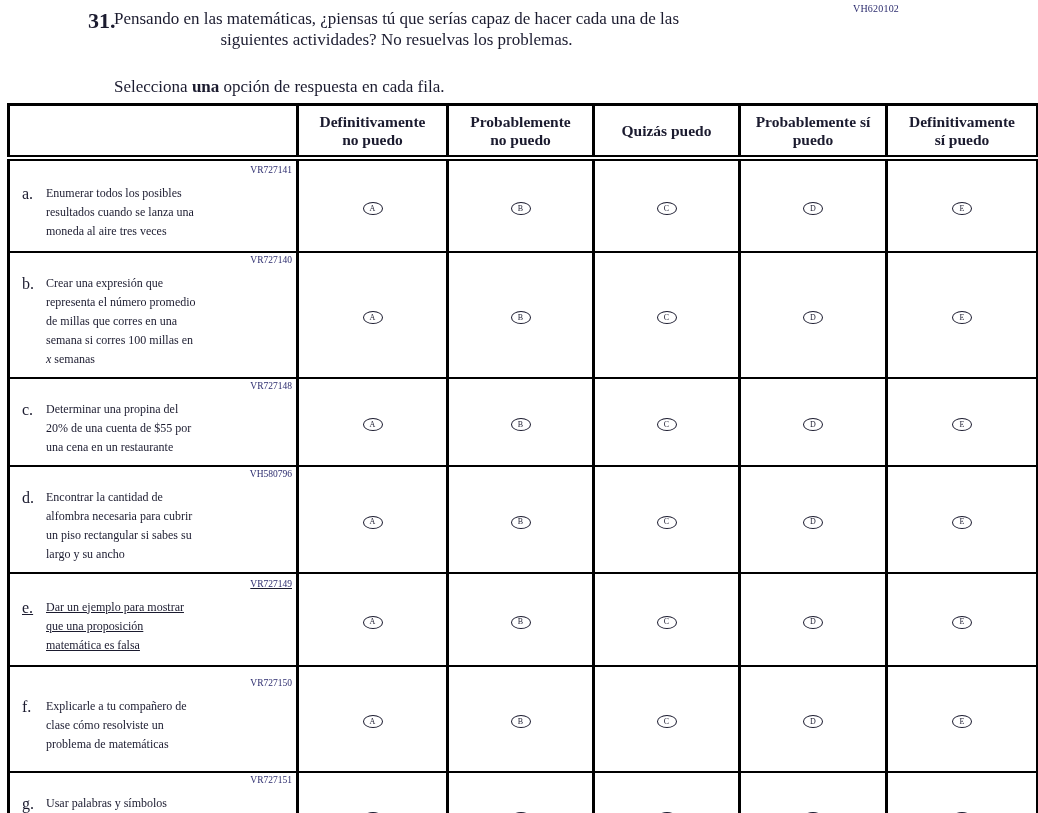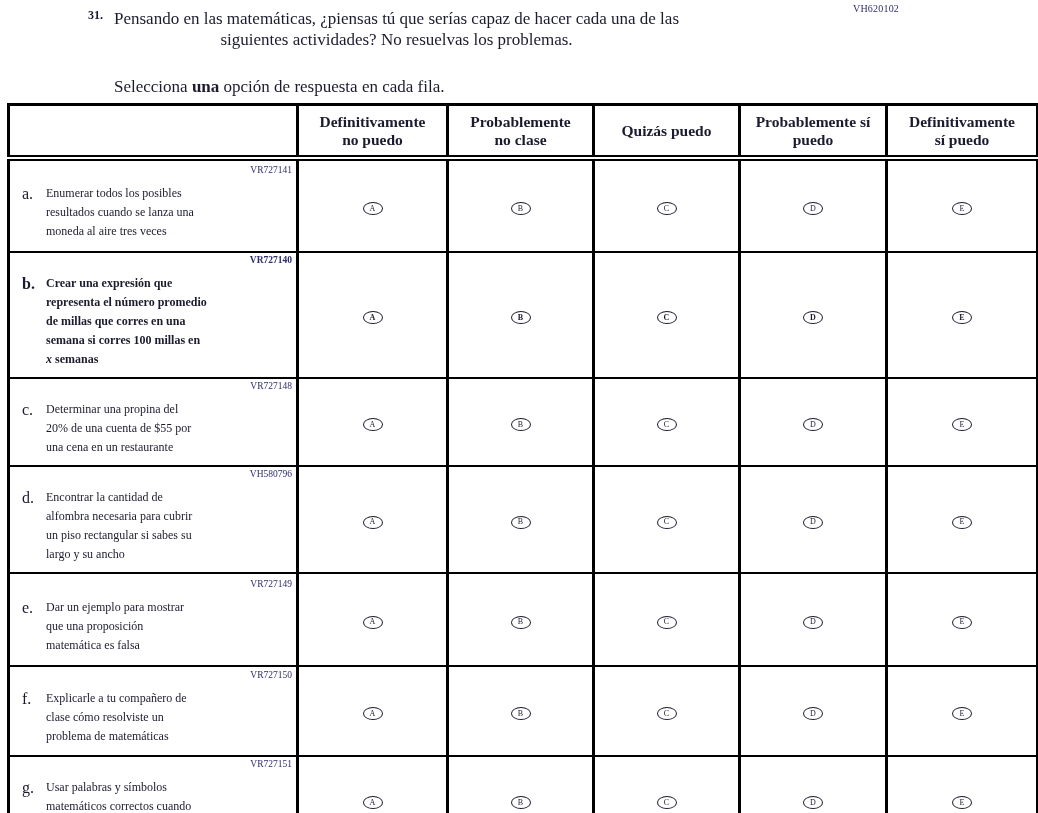--- a/index.html
+++ b/index.html
@@ -26,21 +26,21 @@
     top: 8px;
     left: 88px;
     width: 720px;
   }
   .q-line {
     display: flex;
     align-items: flex-start;
   }
   .q-number {
     font-weight: bold;
-    font-size: 12px;
+    font-size: 22px;
     width: 26px;
     flex: 0 0 26px;
   }
   .q-text {
     font-size: 17px;
     line-height: 21px;
     white-space: pre-line;
     text-align: center;
   }
   .q-instruction {
@@ -107,25 +107,25 @@
     height: 13px;
     border: 1.5px solid #1b1b2f;
     border-radius: 50%;
     font-size: 8px;
     line-height: 1;
     color: #1b1b2f;
     box-sizing: border-box;
     cursor: pointer;
   }
   tr.r-a { height: 94px; }
-  tr.r-b { height: 123px; font-weight: bold; }
+  tr.r-b { height: 123px; }
   tr.r-c { height: 87px; padding-left: 38px; }
   tr.r-d { height: 97px; }
-  tr.r-e { height: 93px; }
-  tr.r-f { height: 90px; }
+  tr.r-e { height: 93px; text-decoration: underline; }
+  tr.r-f { height: 106px; }
   tr.r-g { height: 75px; }
 </style>
 </head>
 <body>
 
 <div class="page">
 
   <div class="form-code">VH620102</div>
 
   <div class="question-block">
@@ -145,21 +145,21 @@
       <col style="width:146px">
       <col style="width:147px">
       <col style="width:151px">
     </colgroup>
     <thead>
       <tr>
         <th></th>
         <th>Definitivamente
 no puedo</th>
         <th>Probablemente
-no clase</th>
+no puedo</th>
         <th>Quizás puedo</th>
         <th>Probablemente sí
 puedo</th>
         <th>Definitivamente
 sí puedo</th>
       </tr>
     </thead>
     <tbody>
       <tr class="r-a">
         <td class="stmt-cell">

